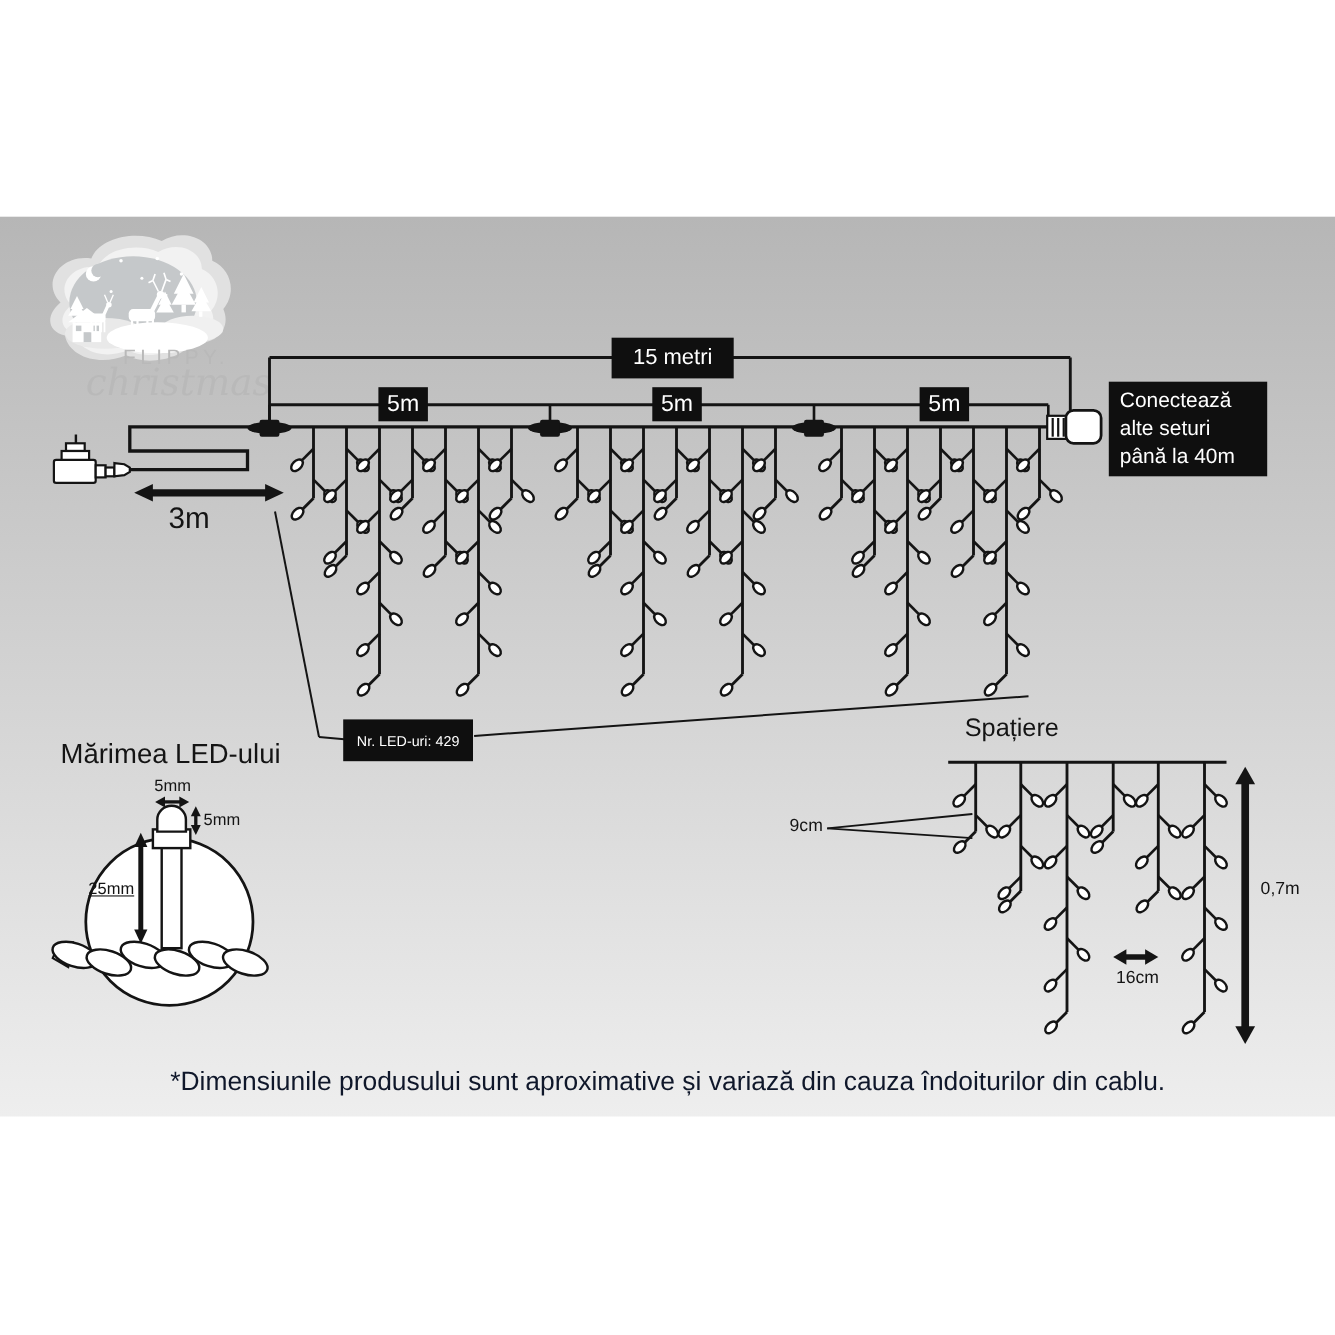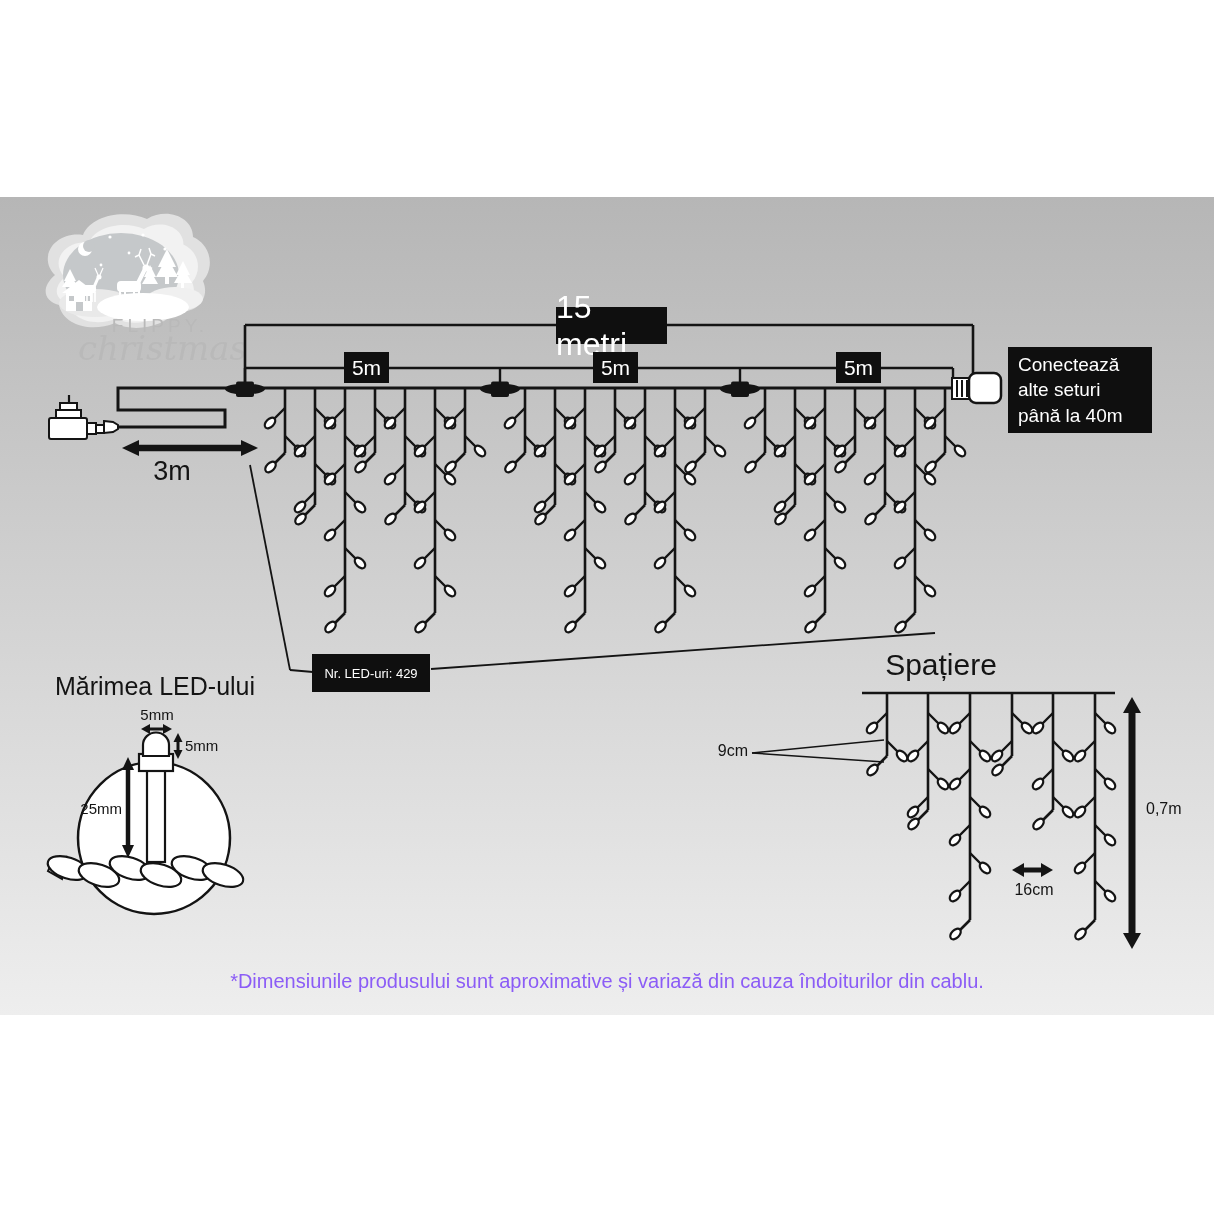--- a/index.html
+++ b/index.html
@@ -14,37 +14,37 @@
   .logo-sub{position:absolute;left:75px;top:328px;width:175px;text-align:center;
             font-family:"DejaVu Serif",serif;font-style:italic;font-size:34px;
             color:var(--logo-text,#b9b9b9);}
   .title{position:absolute;left:0;top:226px;width:1214px;text-align:center;
          font-size:66px;letter-spacing:-2px;color:#1d1d1d;}
   .lb{position:absolute;color:#141414;}
   .bx{position:absolute;background:var(--box-bg,#0f0f0f);color:var(--box-text,#fff);
       display:flex;align-items:center;justify-content:center;box-sizing:border-box;}
   .bx.multiline{justify-content:flex-start;align-items:center;text-align:left;
                 white-space:pre-line;padding:6px 10px;line-height:1.33;}
-  .bx15{left:556px;top:307px;width:111px;height:37px;font-size:32px;}
+  .bx15{left:556px;top:307px;width:111px;height:37px;font-size:20px;}
   .bx5a{left:344px;top:352px;width:45px;height:31px;font-size:21px;}
   .bx5b{left:593px;top:352px;width:45px;height:31px;font-size:21px;}
   .bx5c{left:836px;top:352px;width:45px;height:31px;font-size:21px;}
   .bxcon{left:1008px;top:347px;width:144px;height:86px;font-size:19px;}
   .bxnr{left:312px;top:654px;width:118px;height:38px;font-size:13px;}
   .bxled{left:233px;top:806px;width:165px;height:72px;font-size:20px;line-height:1.5;padding:6px 12px;}
   .t3m{left:127px;top:456px;width:90px;text-align:center;font-size:27px;}
   .hled{left:55px;top:672px;width:320px;font-size:25px;}
   .t5w{left:127px;top:706px;width:60px;text-align:center;font-size:15px;}
   .t5h{left:185px;top:737px;font-size:15px;}
-  .t25{left:60px;top:800px;width:62px;text-align:right;font-size:15px;}
-  .hsp{left:851px;top:648px;width:180px;text-align:center;font-size:30px;}
+  .t25{left:60px;top:800px;width:62px;text-align:right;font-size:15px;text-decoration:underline;}
+  .hsp{left:877px;top:648px;width:180px;font-size:23px;}
   .t9{left:698px;top:742px;width:50px;text-align:right;font-size:16px;}
   .t16{left:1004px;top:881px;width:60px;text-align:center;font-size:16px;}
   .t07{left:1146px;top:800px;font-size:16px;}
-  .foot{left:0;top:970px;width:1214px;text-align:center;font-size:20px;color:#8b5cf6;}
+  .foot{left:0;top:970px;width:1214px;text-align:center;font-size:24px;color:#0f172a;}
 </style>
 </head>
 <body>
 
 <div class="canvas">
   <div class="band"></div>
 
   <svg class="logo-svg" width="190" height="165" viewBox="0 0 190 165">
     <path fill="#e1e1e1" d="M30,70 C12,52 30,26 58,30 C66,10 100,4 122,14 C142,2 168,12 168,32 C186,40 190,62 178,76 C186,94 170,110 150,106 C140,122 108,128 90,118 C66,128 38,120 34,100 C18,96 16,82 30,70 Z"></path>
     <path fill="#f2f2f2" transform="translate(14,12) scale(0.86)" d="M30,70 C12,52 30,26 58,30 C66,10 100,4 122,14 C142,2 168,12 168,32 C186,40 190,62 178,76 C186,94 170,110 150,106 C140,122 108,128 90,118 C66,128 38,120 34,100 C18,96 16,82 30,70 Z"></path>

